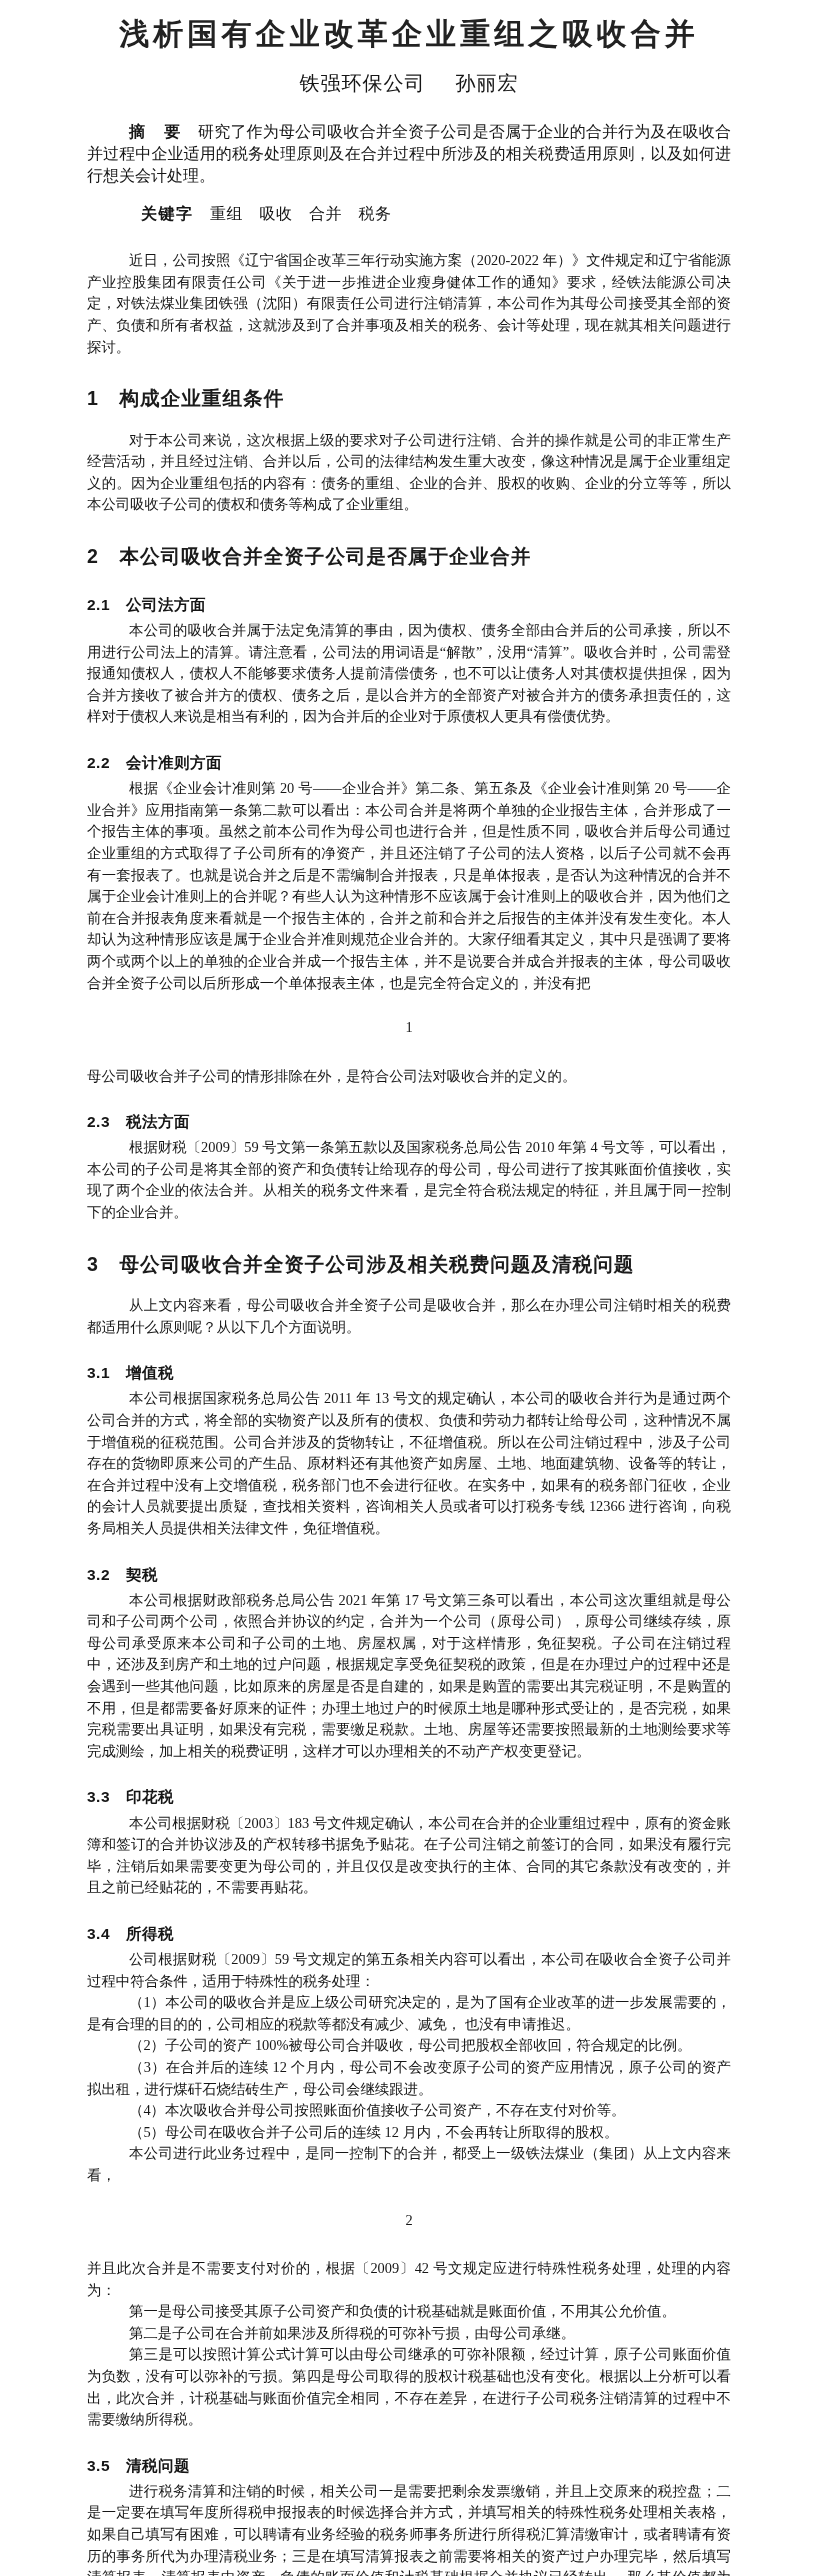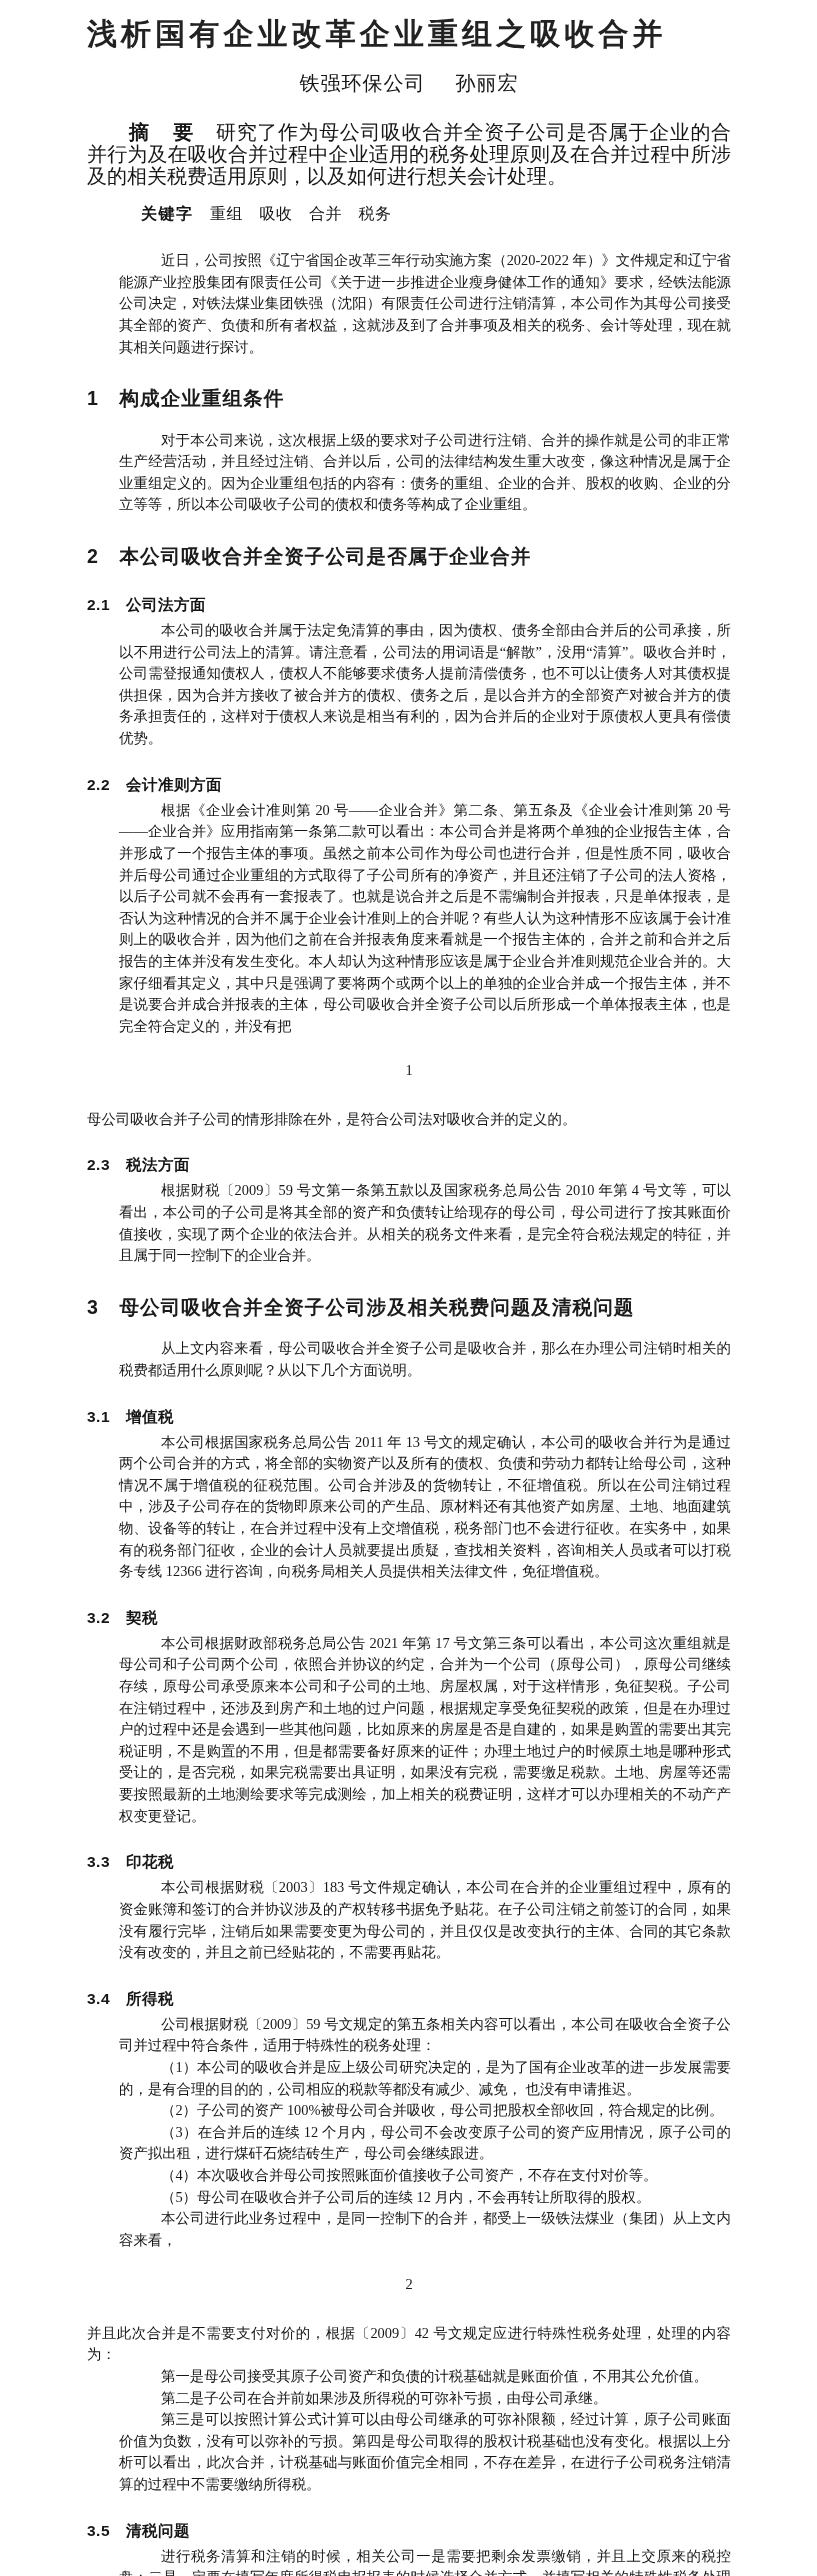--- a/index.html
+++ b/index.html
@@ -11,34 +11,35 @@
   }
   .page-col { width: 644px; margin: 0 auto; }
 
   
   .title {
     font-family: "Liberation Sans", "DejaVu Sans", sans-serif;
     font-weight: bold;
     font-size: 30px;
     line-height: 39px;
     letter-spacing: 4.1px;
+    text-align: center;
     margin-top: 14.4px;
     color: #222;
   }
   .byline {
     text-align: center;
     font-size: 20px;
     line-height: 20.6px;
     margin-top: 19.6px;
     letter-spacing: 1px;
   }
   .byline .aff { margin-right: 30px; }
   .abstract {
     margin: 27px 0 0 0;
-    font-size: 20px;
+    font-size: 16px;
     line-height: 22px;
     text-align: justify;
     text-indent: 42px;
   }
   .abstract b, .keywords b, .bio b {
     font-family: "Liberation Sans", "DejaVu Sans", sans-serif;
     font-weight: bold;
     letter-spacing: 1.5px;
   }
   .keywords {
@@ -51,21 +52,21 @@
 
   
   .doc-body { margin-top: 21.6px; }
   .blk { margin: 0; }
   .p, .pc {
     font-size: 14.4px;
     line-height: 21.6px;
     text-align: justify;
     text-justify: inter-ideograph;
   }
-  .p  { text-indent: 42px; margin-left: 32px; }
+  .p  { text-indent: 42px; }
   .pc { text-indent: 0; }
 
   .h1 {
     font-family: "Liberation Sans", "DejaVu Sans", sans-serif;
     font-weight: bold;
     font-size: 19.6px;
     line-height: 27px;
     letter-spacing: 1px;
     margin: 27px 0 17.5px 0;
     color: #1b1b1b;

